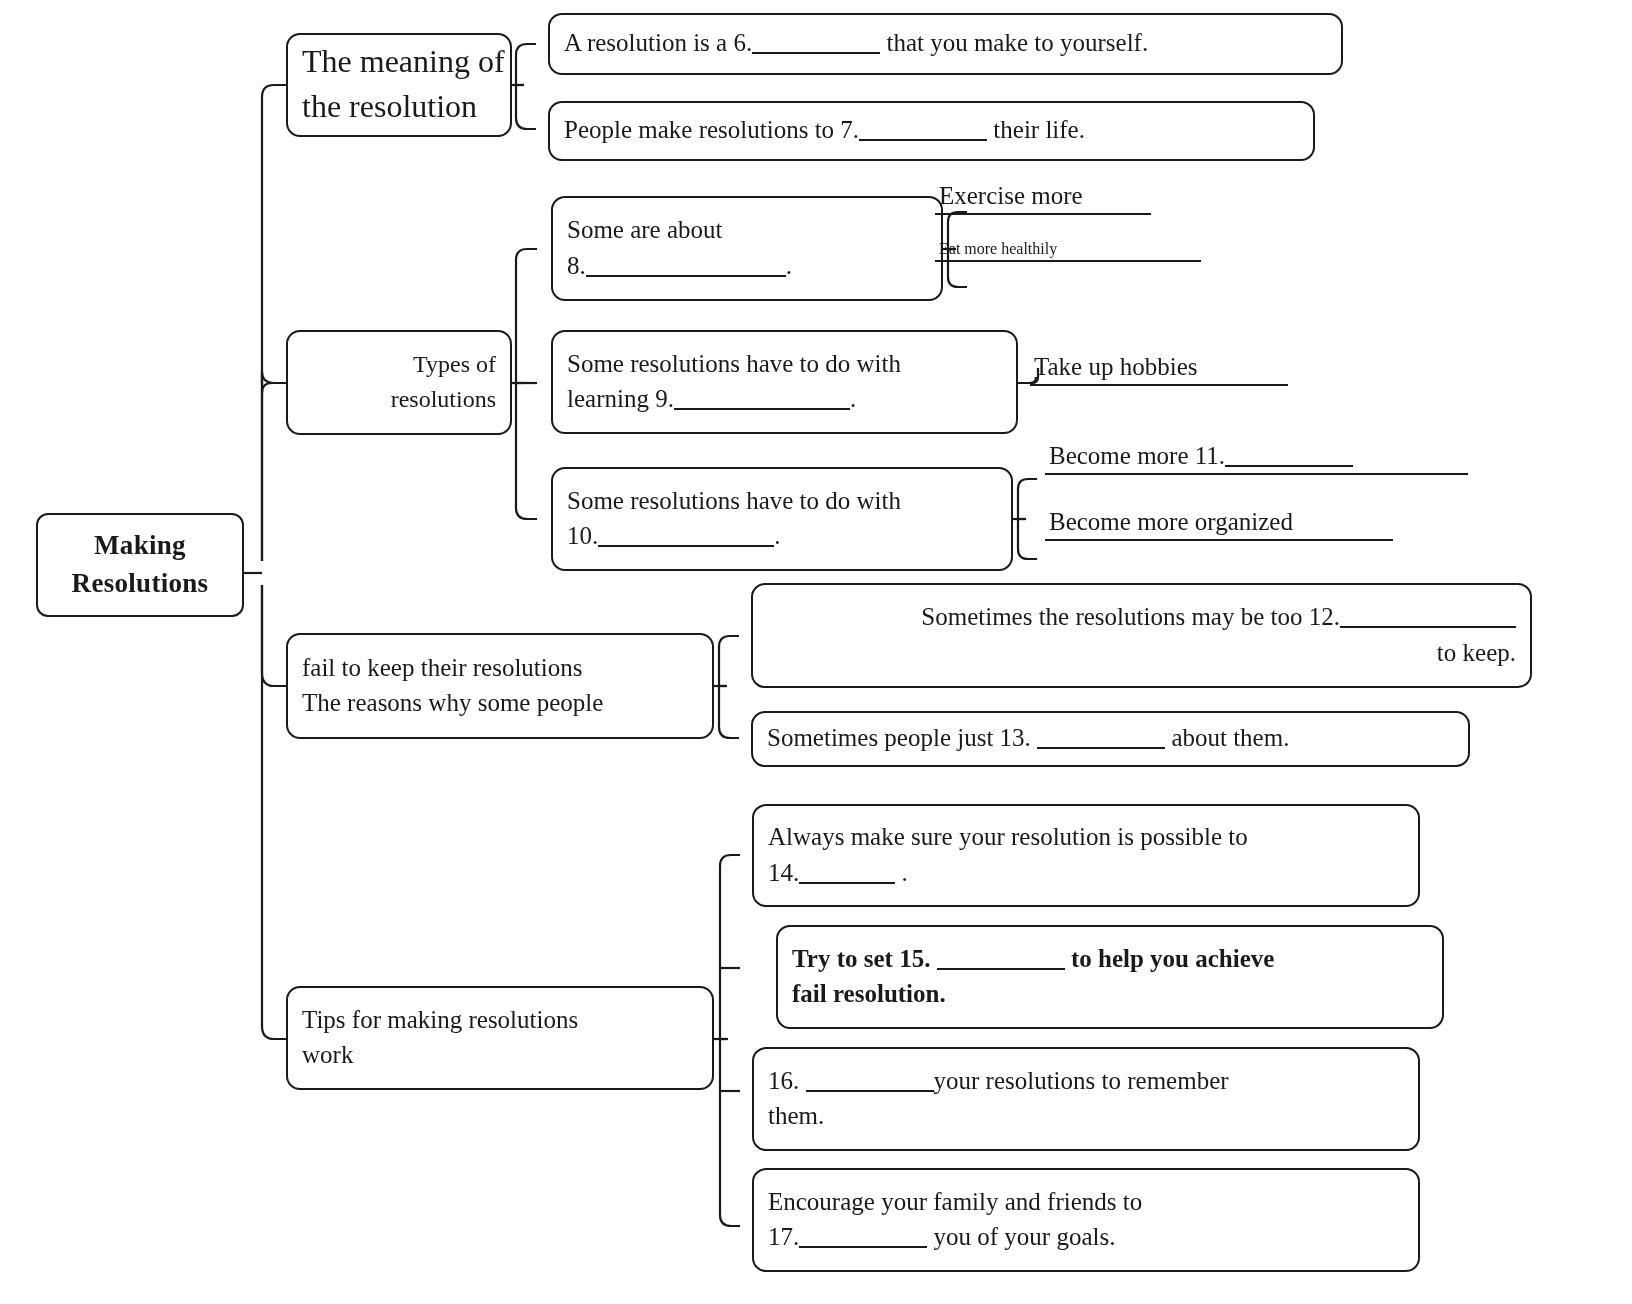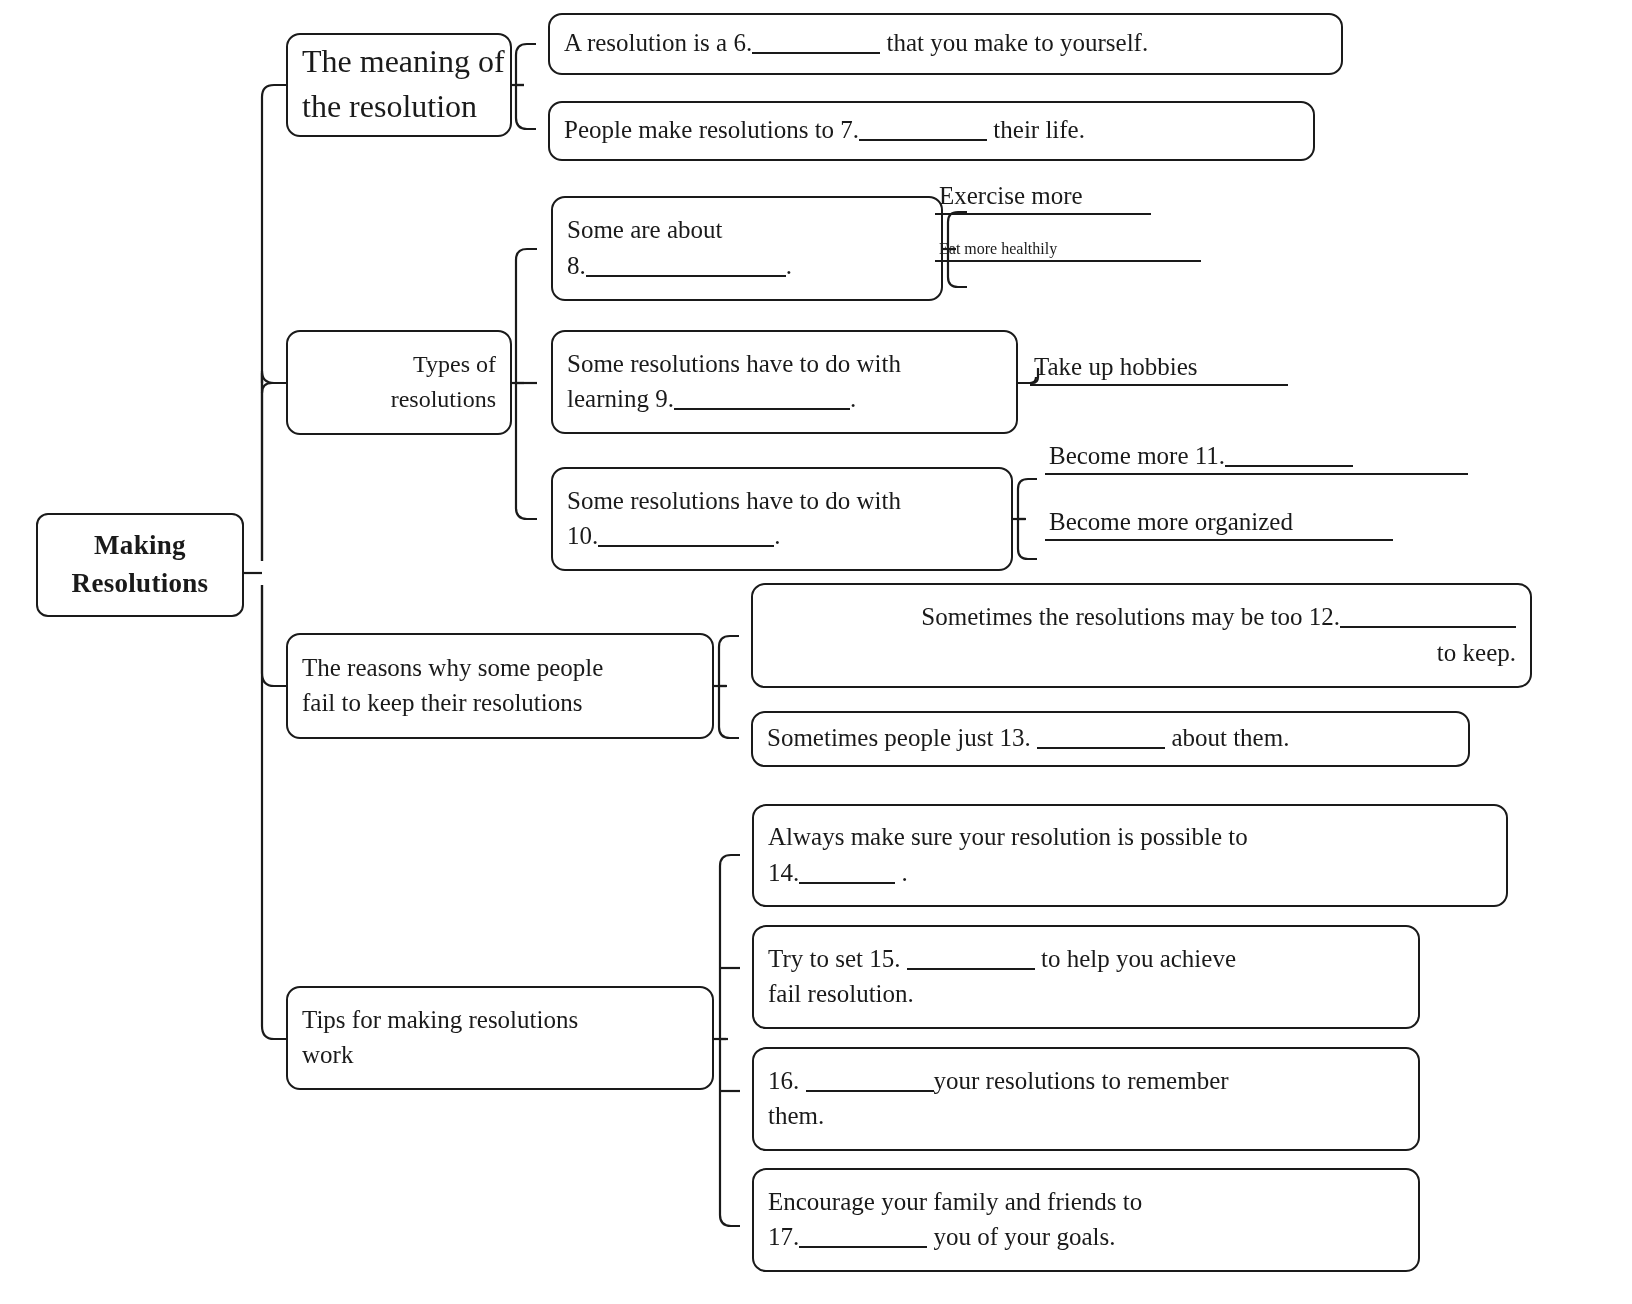--- a/index.html
+++ b/index.html
@@ -152,44 +152,44 @@
   </div>
 
   <div class="leaf" style="left:1045px;top:440px;width:415px;font-size:25px;">
     <span>Become more 11.</span><span class="blank b-md"></span>
   </div>
   <div class="leaf" style="left:1045px;top:508px;width:340px;font-size:25px;">
     <span>Become more organized</span>
   </div>
 
   <div class="node" style="left:286px;top:633px;width:428px;height:106px;font-size:25px;">
+    <span class="ln">fail to keep their resolutions</span>
     <span class="ln">The reasons why some people</span>
-    <span class="ln">fail to keep their resolutions</span>
   </div>
 
   <div class="node" style="left:751px;top:583px;width:781px;height:105px;font-size:25px;text-align:right;">
     <span class="ln"><span>Sometimes the resolutions may be too 12.</span><span class="blank b-lg"></span></span>
     <span class="ln">to keep.</span>
   </div>
 
   <div class="node" style="left:751px;top:711px;width:719px;height:56px;font-size:25px;">
     <span class="ln"><span>Sometimes people just 13.</span> <span class="blank b-md"></span><span> about them.</span></span>
   </div>
 
   <div class="node" style="left:286px;top:986px;width:428px;height:104px;font-size:25px;">
     <span class="ln">Tips for making resolutions</span>
     <span class="ln">work</span>
   </div>
 
-  <div class="node" style="left:752px;top:804px;width:756px;height:103px;font-size:25px;">
+  <div class="node" style="left:752px;top:804px;width:668px;height:103px;font-size:25px;">
     <span class="ln">Always make sure your resolution is possible to</span>
     <span class="ln"><span>14.</span><span class="blank b-sm"></span> <span>.</span></span>
   </div>
 
-  <div class="node" style="left:752px;top:925px;width:668px;height:104px;font-size:25px;">
+  <div class="node" style="left:776px;top:925px;width:668px;height:104px;font-size:25px;font-weight:bold;">
     <span class="ln"><span>Try to set 15.</span> <span class="blank b-md"></span><span> to help you achieve</span></span>
     <span class="ln">fail resolution.</span>
   </div>
 
   <div class="node" style="left:752px;top:1047px;width:668px;height:104px;font-size:25px;">
     <span class="ln"><span>16.</span> <span class="blank b-md"></span><span>your resolutions to remember</span></span>
     <span class="ln">them.</span>
   </div>
 
   <div class="node" style="left:752px;top:1168px;width:668px;height:104px;font-size:25px;">

